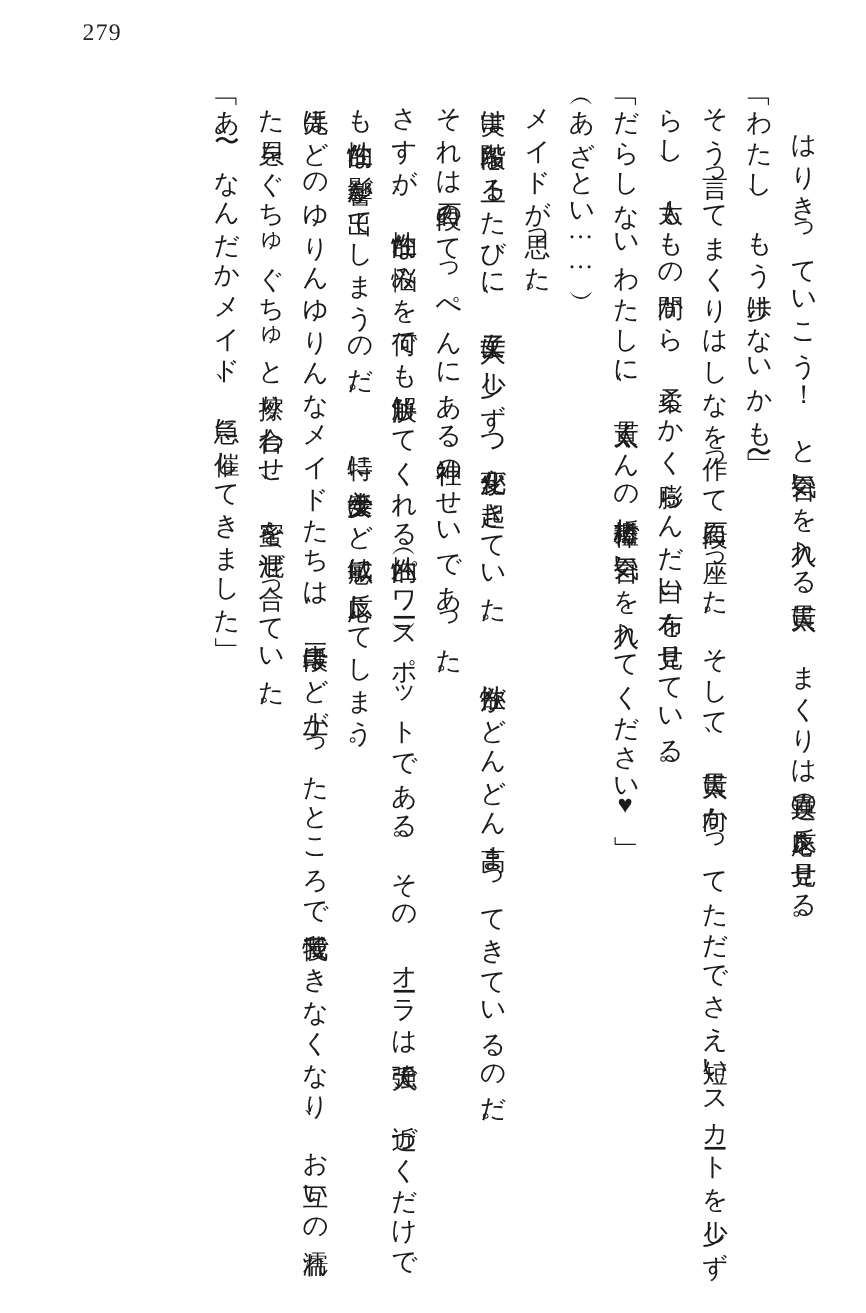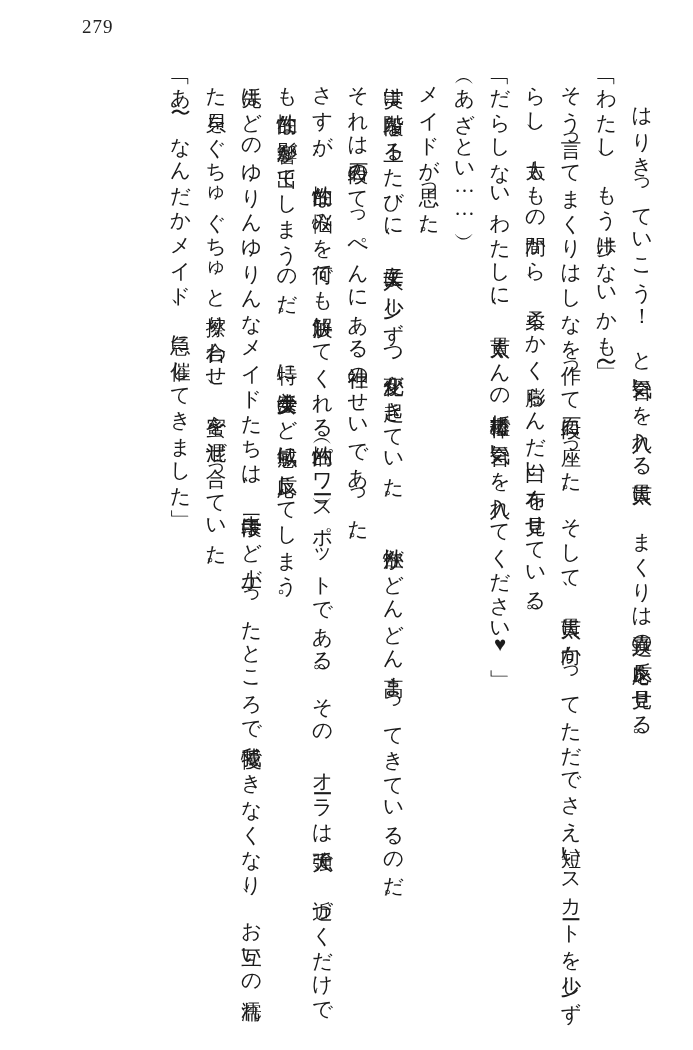--- a/index.html
+++ b/index.html
@@ -17,21 +17,21 @@
   }
   .page {
     position: relative;
     width: 693px;
     height: 1050px;
     box-sizing: border-box;
   }
   .page-number {
     position: absolute;
     top: 16px;
-    left: 82px;
+    left: 66px;
     font-size: 19px;
     letter-spacing: 1px;
     color: #222;
     font-family: "Liberation Serif", "DejaVu Serif", serif;
   }
   .body-text {
     position: absolute;
     top: 72px;
     left: 34px;
     width: 625px;

